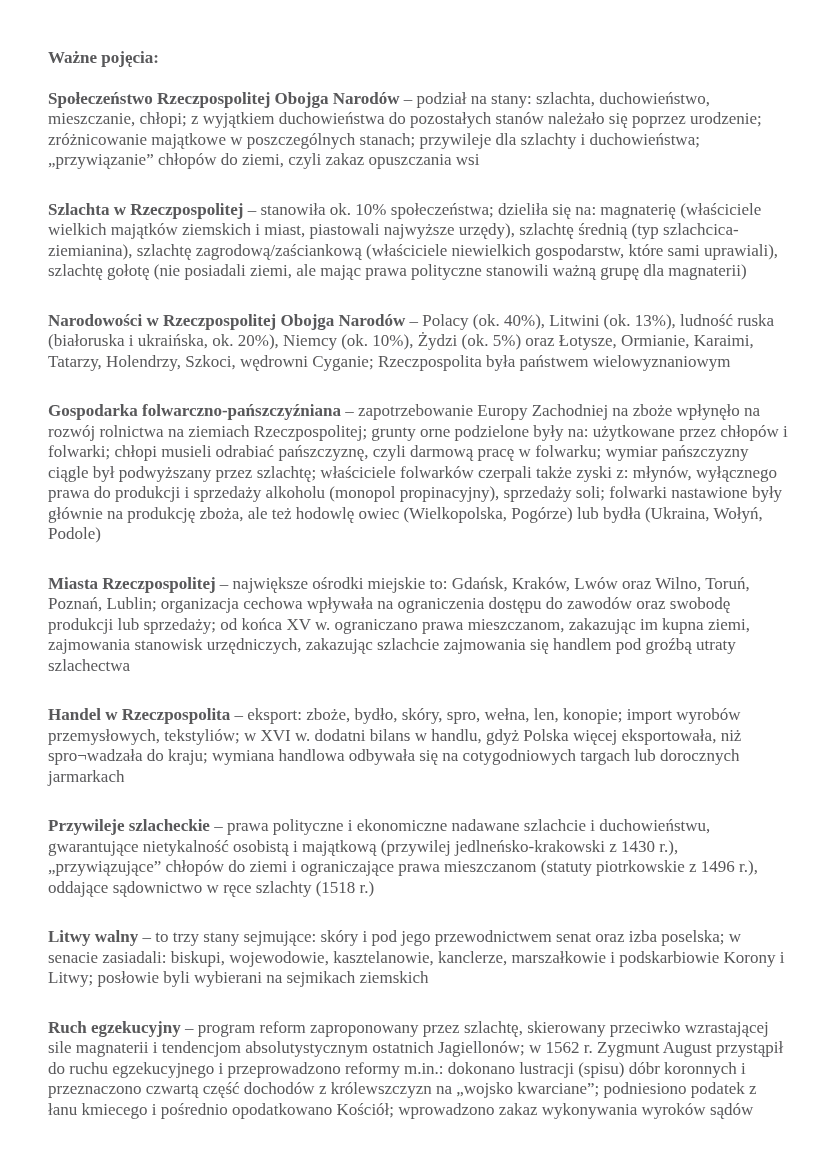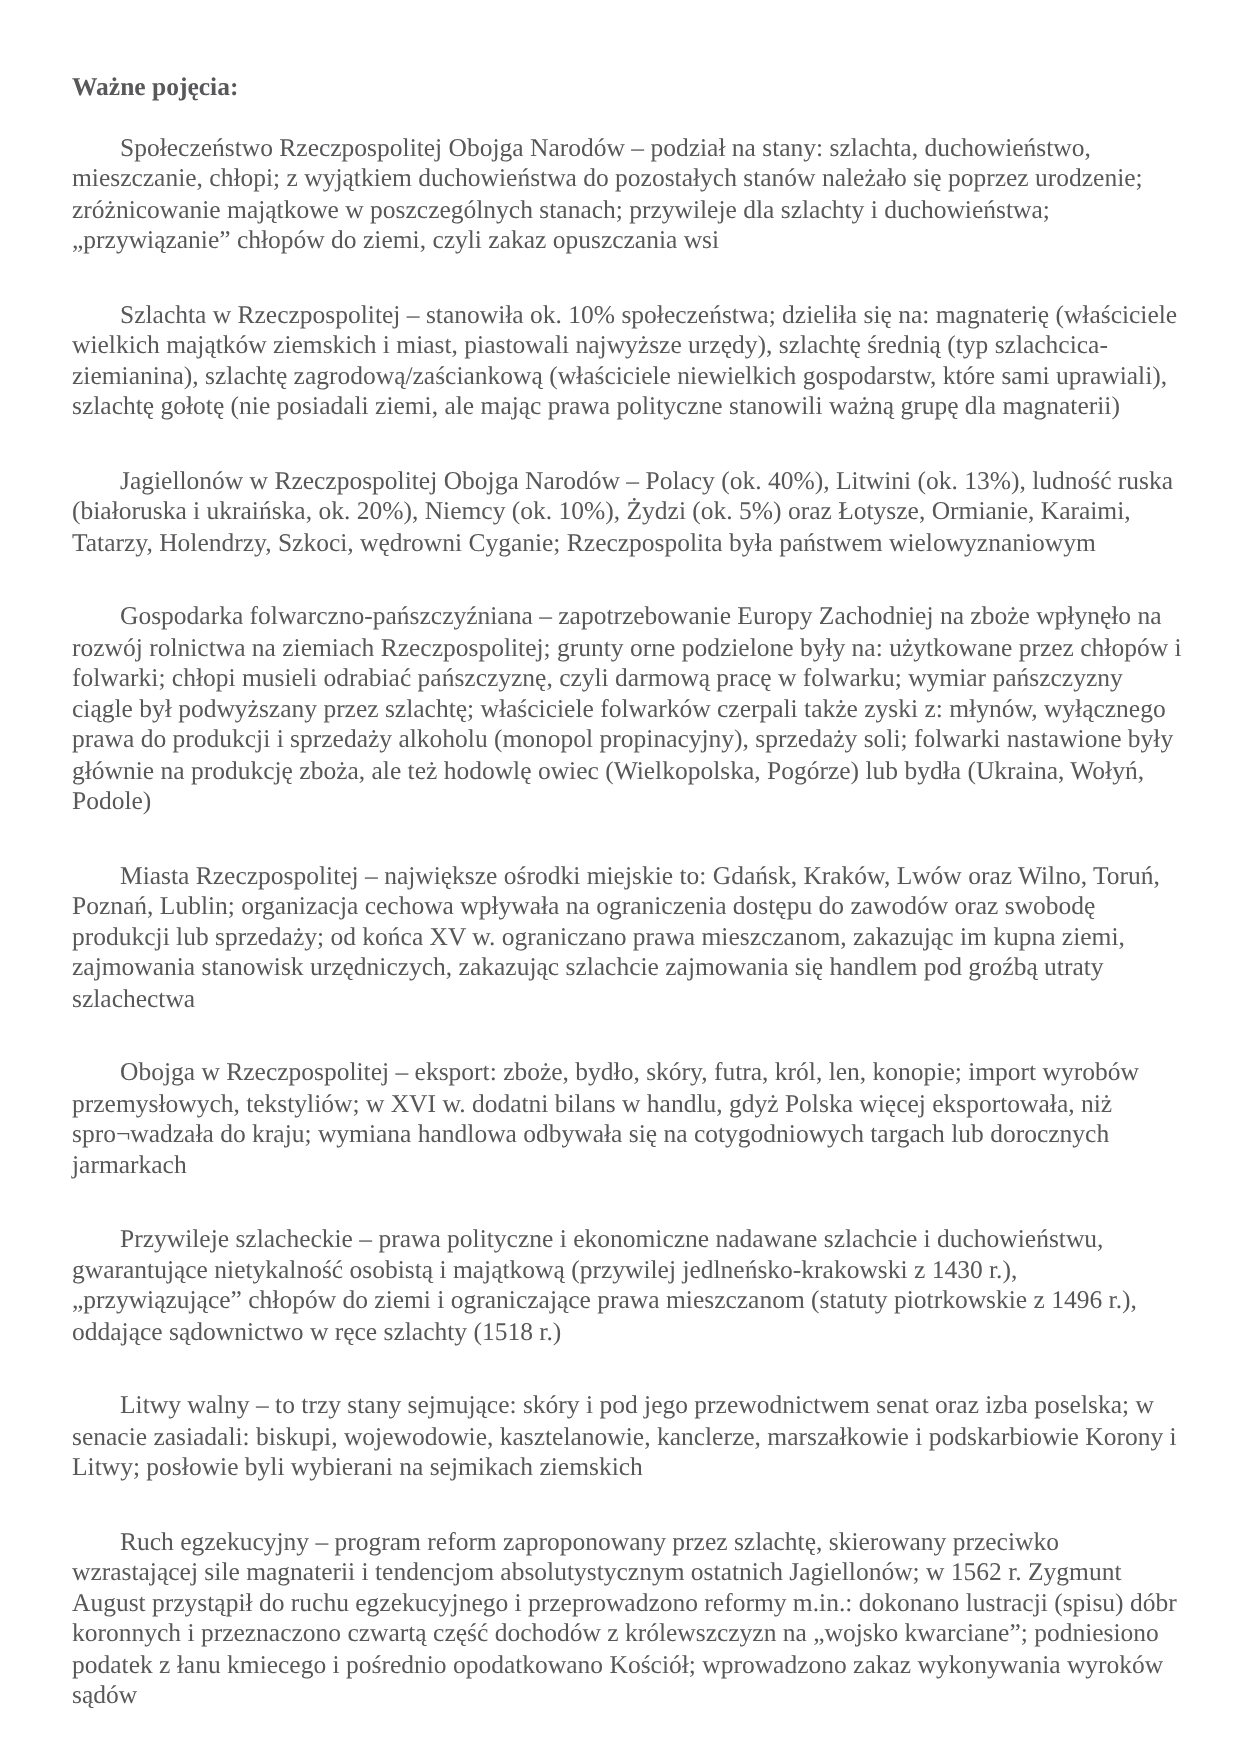--- a/index.html
+++ b/index.html
@@ -25,45 +25,44 @@
   }
   .heading {
     font-size: 17px;
     font-weight: bold;
     margin: 0 0 20px 0;
   }
   .entry {
     margin: 0 0 29px 0;
   }
   .term {
-    font-weight: normal;
-    margin-left: 32px;
+    font-weight: bold;
   }
   .sep, .def {
     font-weight: normal;
   }
 </style>
 </head>
 <body>
 
 <div class="page">
 
   <h1 class="heading">Ważne pojęcia:</h1>
 
   <p class="entry"><b class="term">Społeczeństwo Rzeczpospolitej Obojga Narodów</b> <span class="sep">–</span> <span class="def">podział na stany: szlachta, duchowieństwo, mieszczanie, chłopi; z wyjątkiem duchowieństwa do pozostałych stanów należało się poprzez urodzenie; zróżnicowanie majątkowe w poszczególnych stanach; przywileje dla szlachty i duchowieństwa; „przywiązanie” chłopów do ziemi, czyli zakaz opuszczania wsi</span></p>
 
   <p class="entry"><b class="term">Szlachta w Rzeczpospolitej</b> <span class="sep">–</span> <span class="def">stanowiła ok. 10% społeczeństwa; dzieliła się na: magnaterię (właściciele wielkich majątków ziemskich i miast, piastowali najwyższe urzędy), szlachtę średnią (typ szlachcica-ziemianina), szlachtę zagrodową/zaściankową (właściciele niewielkich gospodarstw, które sami uprawiali), szlachtę gołotę (nie posiadali ziemi, ale mając prawa polityczne stanowili ważną grupę dla magnaterii)</span></p>
 
-  <p class="entry"><b class="term">Jagiellonów w Rzeczpospolitej Obojga Narodów</b> <span class="sep">–</span> <span class="def">Polacy (ok. 40%), Litwini (ok. 13%), ludność ruska (białoruska i ukraińska, ok. 20%), Niemcy (ok. 10%), Żydzi (ok. 5%) oraz Łotysze, Ormianie, Karaimi, Tatarzy, Holendrzy, Szkoci, wędrowni Cyganie; Rzeczpospolita była państwem wielowyznaniowym</span></p>
+  <p class="entry"><b class="term">Narodowości w Rzeczpospolitej Obojga Narodów</b> <span class="sep">–</span> <span class="def">Polacy (ok. 40%), Litwini (ok. 13%), ludność ruska (białoruska i ukraińska, ok. 20%), Niemcy (ok. 10%), Żydzi (ok. 5%) oraz Łotysze, Ormianie, Karaimi, Tatarzy, Holendrzy, Szkoci, wędrowni Cyganie; Rzeczpospolita była państwem wielowyznaniowym</span></p>
 
   <p class="entry"><b class="term">Gospodarka folwarczno-pańszczyźniana</b> <span class="sep">–</span> <span class="def">zapotrzebowanie Europy Zachodniej na zboże wpłynęło na rozwój rolnictwa na ziemiach Rzeczpospolitej; grunty orne podzielone były na: użytkowane przez chłopów i folwarki; chłopi musieli odrabiać pańszczyznę, czyli darmową pracę w folwarku; wymiar pańszczyzny ciągle był podwyższany przez szlachtę; właściciele folwarków czerpali także zyski z: młynów, wyłącznego prawa do produkcji i sprzedaży alkoholu (monopol propinacyjny), sprzedaży soli; folwarki nastawione były głównie na produkcję zboża, ale też hodowlę owiec (Wielkopolska, Pogórze) lub bydła (Ukraina, Wołyń, Podole)</span></p>
 
   <p class="entry"><b class="term">Miasta Rzeczpospolitej</b> <span class="sep">–</span> <span class="def">największe ośrodki miejskie to: Gdańsk, Kraków, Lwów oraz Wilno, Toruń, Poznań, Lublin; organizacja cechowa wpływała na ograniczenia dostępu do zawodów oraz swobodę produkcji lub sprzedaży; od końca XV w. ograniczano prawa mieszczanom, zakazując im kupna ziemi, zajmowania stanowisk urzędniczych, zakazując szlachcie zajmowania się handlem pod groźbą utraty szlachectwa</span></p>
 
-  <p class="entry"><b class="term">Obojga w Rzeczpospolitej</b> <span class="sep">–</span> <span class="def">eksport: zboże, bydło, skóry, futra, król, len, konopie; import wyrobów przemysłowych, tekstyliów; w XVI w. dodatni bilans w handlu, gdyż Polska więcej eksportowała, niż spro¬wadzała do kraju; wymiana handlowa odbywała się na cotygodniowych targach lub dorocznych jarmarkach</span></p>
+  <p class="entry"><b class="term">Handel w Rzeczpospolita</b> <span class="sep">–</span> <span class="def">eksport: zboże, bydło, skóry, spro, wełna, len, konopie; import wyrobów przemysłowych, tekstyliów; w XVI w. dodatni bilans w handlu, gdyż Polska więcej eksportowała, niż spro¬wadzała do kraju; wymiana handlowa odbywała się na cotygodniowych targach lub dorocznych jarmarkach</span></p>
 
   <p class="entry"><b class="term">Przywileje szlacheckie</b> <span class="sep">–</span> <span class="def">prawa polityczne i ekonomiczne nadawane szlachcie i duchowieństwu, gwarantujące nietykalność osobistą i majątkową (przywilej jedlneńsko-krakowski z 1430 r.), „przywiązujące” chłopów do ziemi i ograniczające prawa mieszczanom (statuty piotrkowskie z 1496 r.), oddające sądownictwo w ręce szlachty (1518 r.)</span></p>
 
   <p class="entry"><b class="term">Litwy walny</b> <span class="sep">–</span> <span class="def">to trzy stany sejmujące: skóry i pod jego przewodnictwem senat oraz izba poselska; w senacie zasiadali: biskupi, wojewodowie, kasztelanowie, kanclerze, marszałkowie i podskarbiowie Korony i Litwy; posłowie byli wybierani na sejmikach ziemskich</span></p>
 
   <p class="entry"><b class="term">Ruch egzekucyjny</b> <span class="sep">–</span> <span class="def">program reform zaproponowany przez szlachtę, skierowany przeciwko wzrastającej sile magnaterii i tendencjom absolutystycznym ostatnich Jagiellonów; w 1562 r. Zygmunt August przystąpił do ruchu egzekucyjnego i przeprowadzono reformy m.in.: dokonano lustracji (spisu) dóbr koronnych i przeznaczono czwartą część dochodów z królewszczyzn na „wojsko kwarciane”; podniesiono podatek z łanu kmiecego i pośrednio opodatkowano Kościół; wprowadzono zakaz wykonywania wyroków sądów</span></p>
 
 </div>
 
 </body></html>

